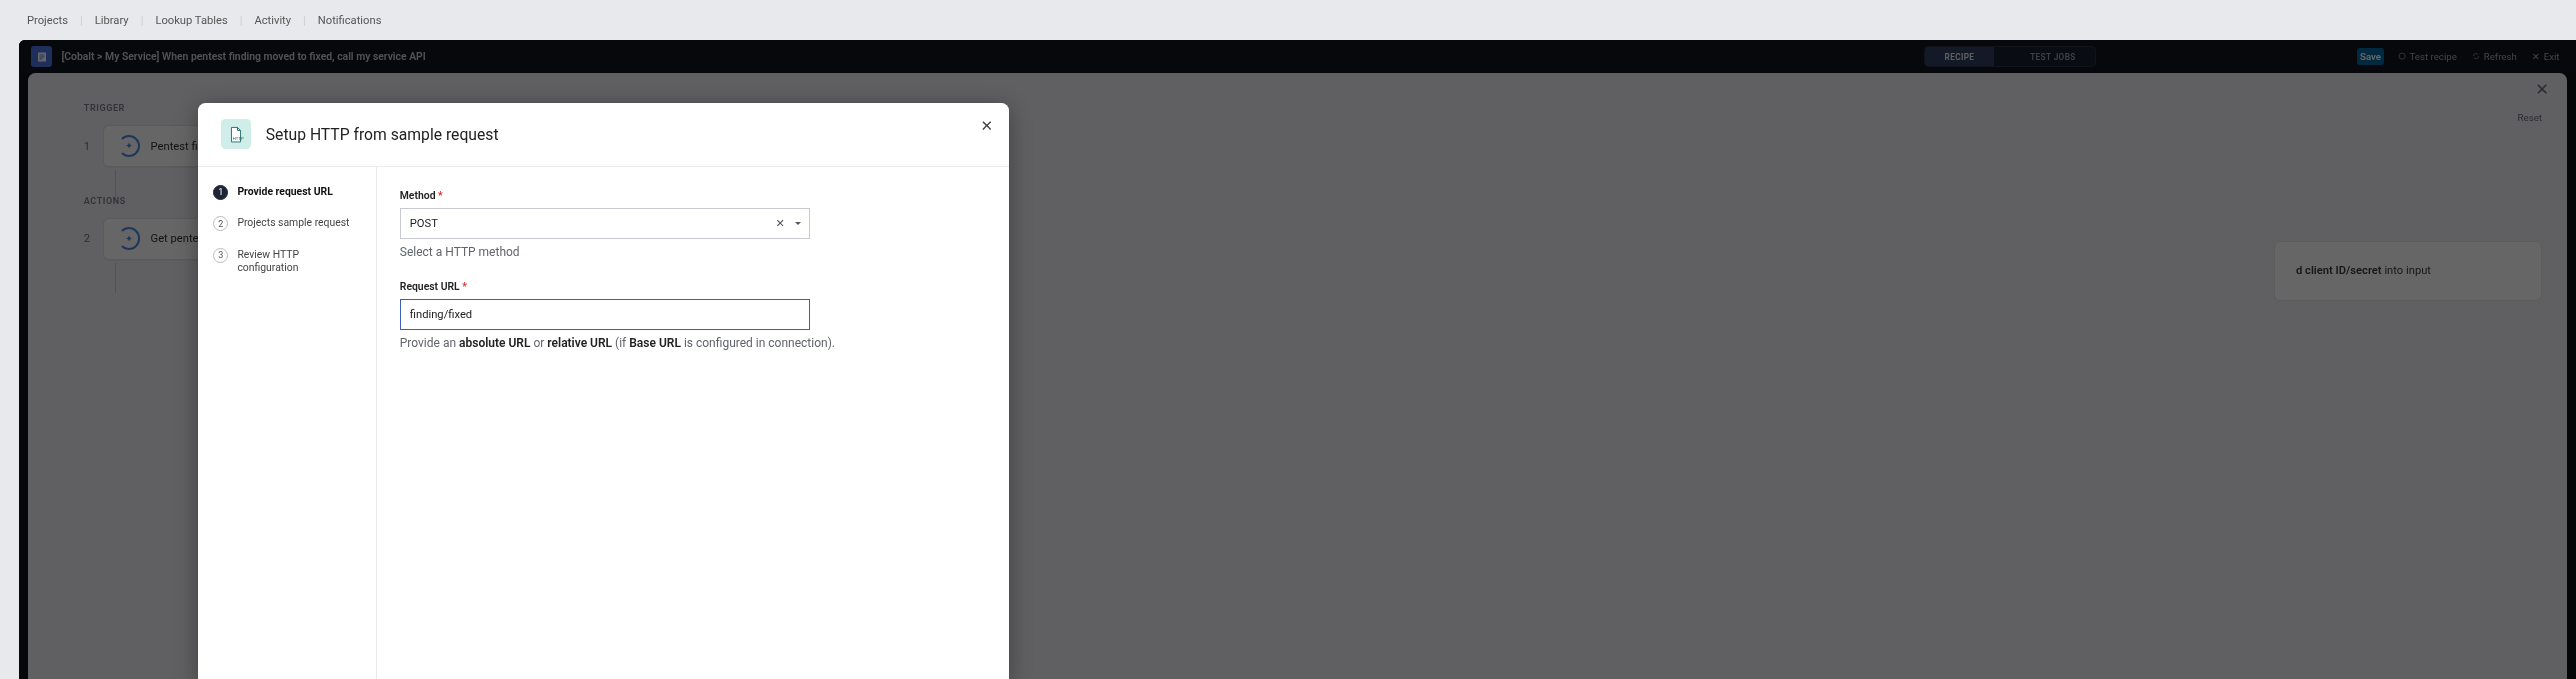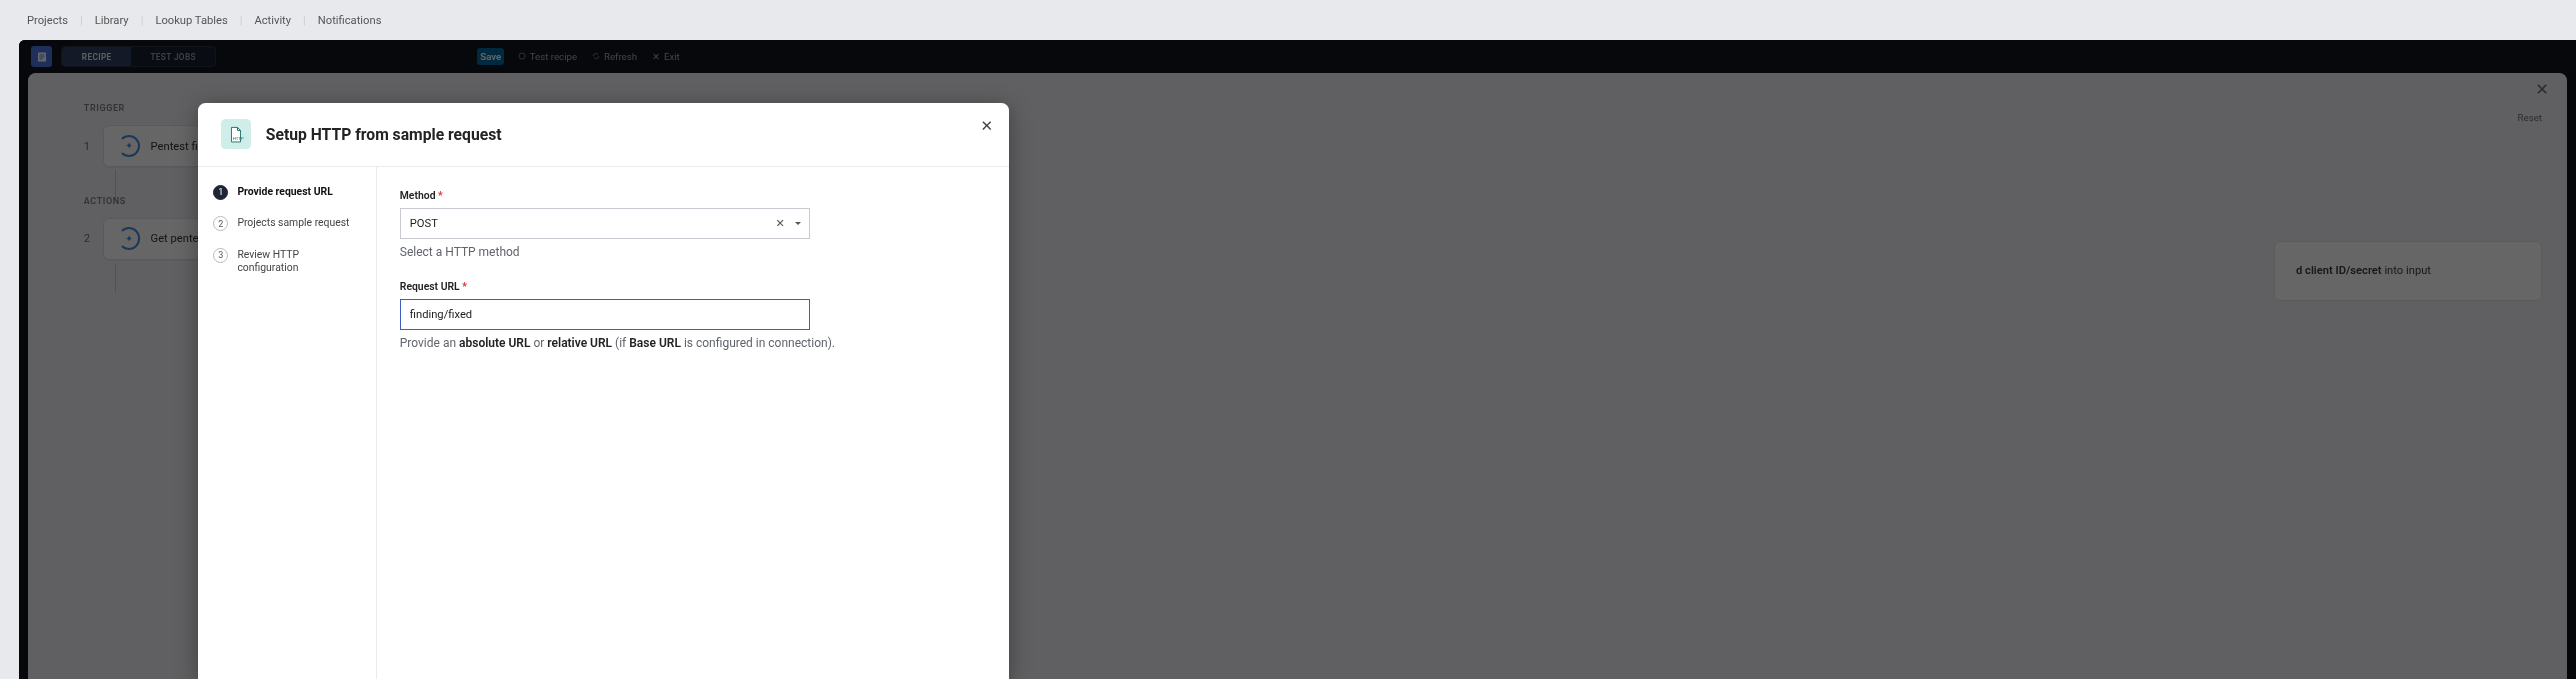--- a/index.html
+++ b/index.html
@@ -73,20 +73,21 @@
       flex: 1;
     }
     .seg-toggle {
       display: flex;
       background: #1a2030;
       border: 0.7px solid #2c3346;
       border-radius: 4.5px;
       height: 21px;
       overflow: hidden;
       margin-right: 261px;
+      gap: 17px;
     }
     .seg-toggle div {
       padding: 0 19.4px;
       display: flex;
       align-items: center;
       font-size: 8.2px;
       letter-spacing: 0.4px;
       font-weight: 600;
       color: #9aa1b3;
       cursor: pointer;
@@ -246,21 +247,21 @@
       width: 30px; height: 30px;
       background: #cfeeea;
       border-radius: 4.5px;
       display: flex;
       align-items: center;
       justify-content: center;
     }
     .http-icon svg { width: 19.4px; height: 19.4px; }
     .modal-title {
       font-size: 15.7px;
-      font-weight: 700;
+      font-weight: 400;
       color: #222;
     }
     .modal-close {
       position: absolute;
       right: 16.4px;
       top: 16.4px;
       font-size: 15px;
       color: #444;
       cursor: pointer;
       line-height: 1;
@@ -378,20 +379,21 @@
 
   <div class="recipe-header">
     <div class="doc-square">
       <svg viewBox="0 0 24 24" width="12" height="12" fill="#fff">
           <rect x="4" y="3" width="16" height="18" rx="1"></rect>
           <rect x="7" y="7" width="10" height="1.8" fill="#4f75e6"></rect>
           <rect x="7" y="11" width="10" height="1.8" fill="#4f75e6"></rect>
           <rect x="7" y="15" width="6" height="1.8" fill="#4f75e6"></rect>
         </svg>
     </div>
+    <div class="recipe-title">[Cobalt &gt; My Service] When pentest finding moved to fixed, call my service API</div>
     <div class="seg-toggle">
       <div class="active">RECIPE</div>
       <div>TEST JOBS</div>
     </div>
     <span class="hdr-btn save">Save</span>
     <span class="hdr-btn">
       <svg width="8.2" height="8.2" viewBox="0 0 24 24" fill="none" stroke="#a6a9b2" stroke-width="2">
           <circle cx="12" cy="12" r="9"></circle>
         </svg>
       <span>Test recipe</span>

